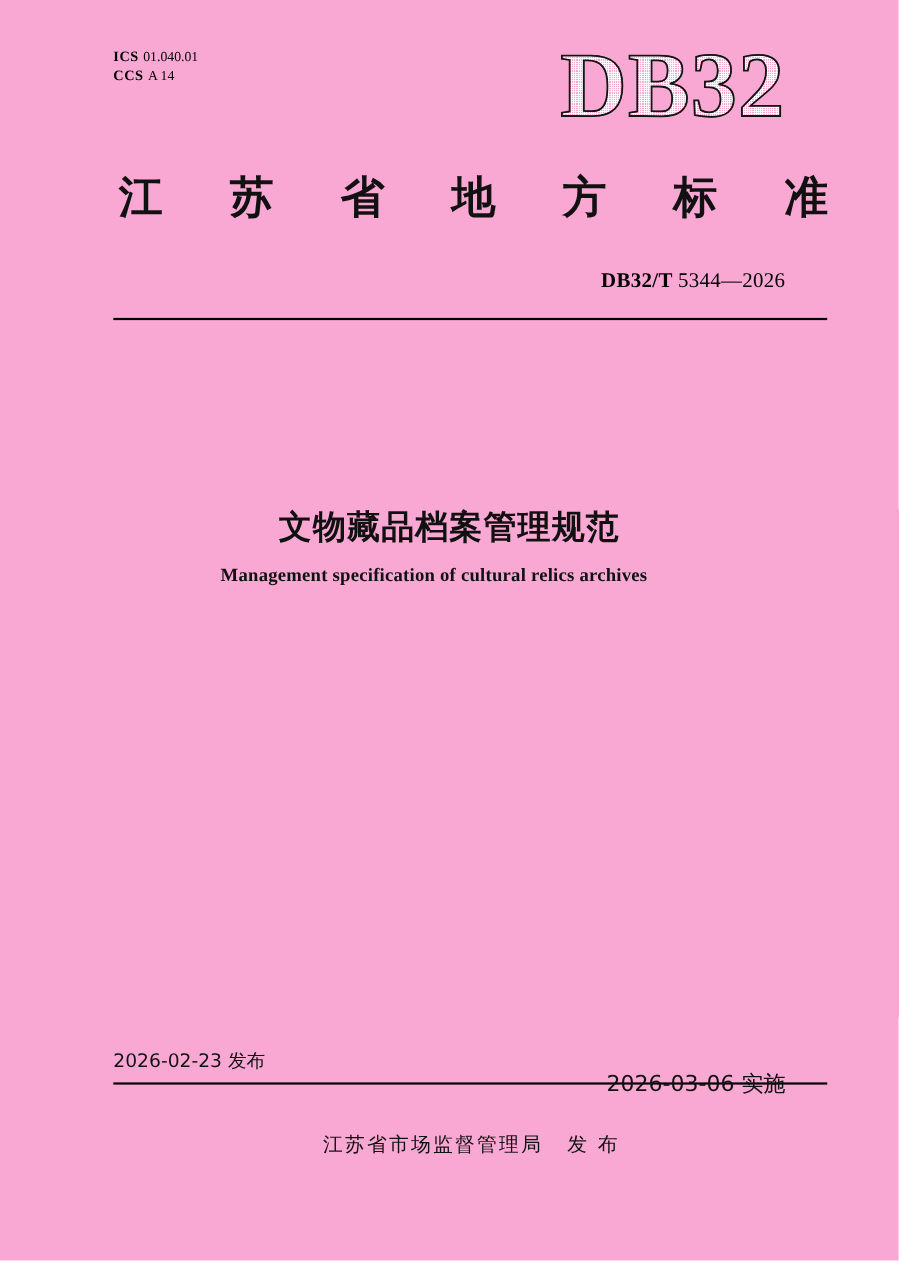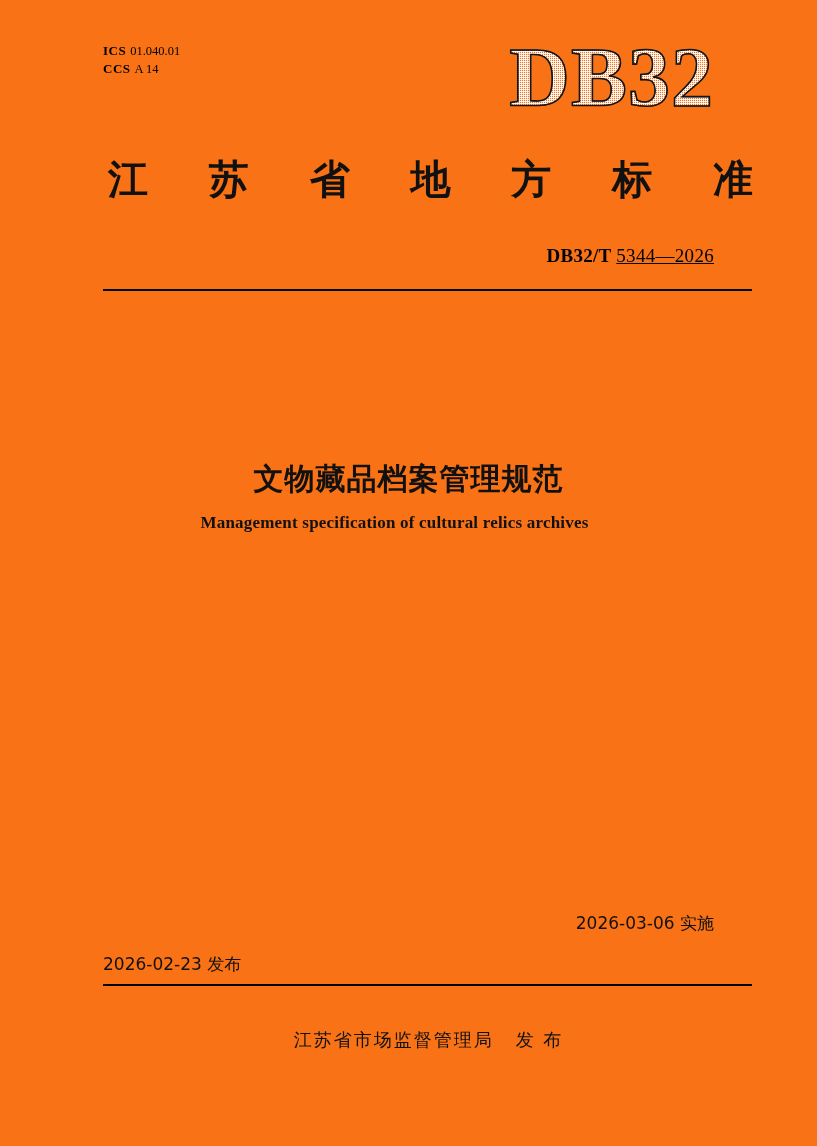--- a/index.html
+++ b/index.html
@@ -14,21 +14,21 @@
     color: #000000;
     position: relative;
     overflow: hidden;
   }
 
   .page {
     position: absolute;
     left: 0; top: 0;
     width: 817px;
     height: 1146px;
-    background: #f97316;
+    background: #f9a8d4;
   }
 
   
   .ics-block {
     position: absolute;
     left: 103px;
     top: 42px;
     line-height: 1.35;
   }
   .ics-line {
@@ -100,21 +100,21 @@
   
   .std-number {
     position: absolute;
     right: 103px;
     top: 245px;
     font-family: "Liberation Serif", serif;
     font-size: 19px;
     font-weight: bold;
     letter-spacing: 0.3px;
   }
-  .std-number .sn-light { font-weight: normal; text-decoration: underline; }
+  .std-number .sn-light { font-weight: normal; }
 
   
   .rule-top {
     position: absolute;
     left: 103px;
     top: 289px;
     width: 649px;
     height: 2px;
     background: #000;
   }
@@ -159,23 +159,23 @@
     position: absolute;
     left: 103px;
     top: 953px;
     font-family: "DejaVu Sans", sans-serif;
     font-size: 17px;
     color: #111;
   }
   .date-impl {
     position: absolute;
     right: 103px;
-    top: 912px;
-    font-family: "DejaVu Sans", sans-serif;
-    font-size: 17px;
+    top: 972px;
+    font-family: "DejaVu Sans", sans-serif;
+    font-size: 20px;
     color: #111;
   }
 
   
   .pub-line {
     position: absolute;
     width: 817px;
     left: 0;
     text-align: center;
     font-family: "DejaVu Sans", sans-serif;

